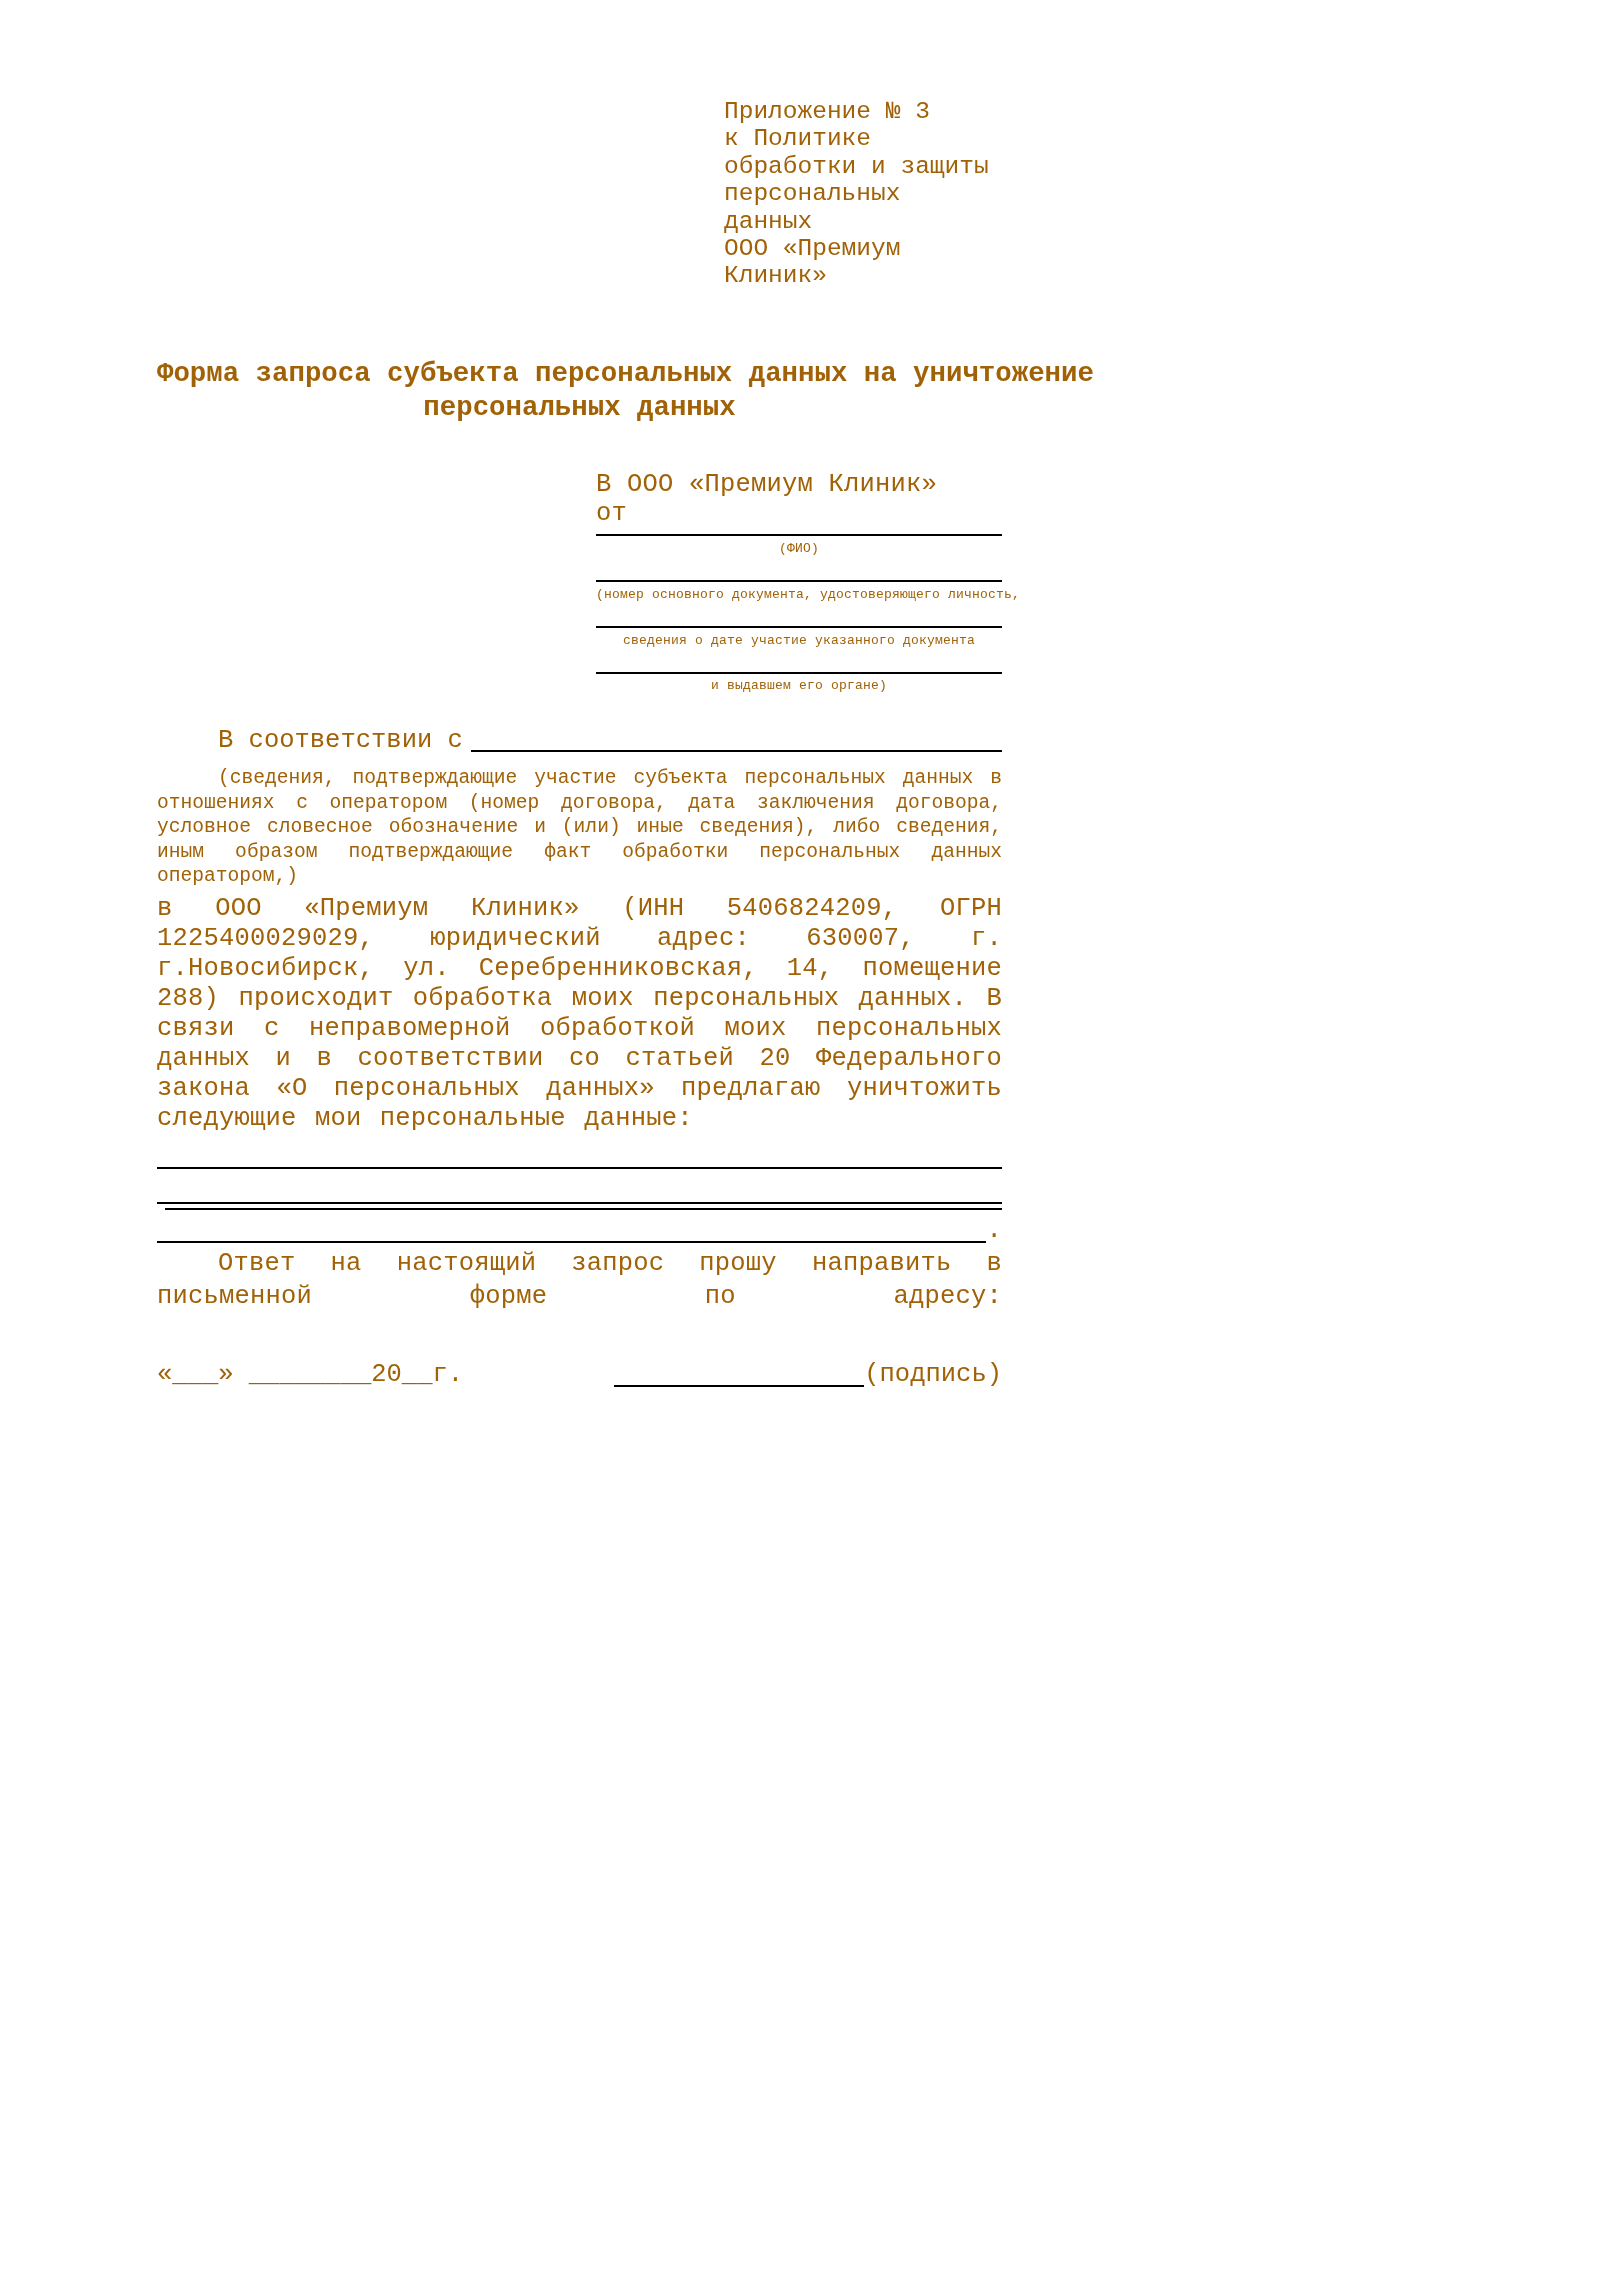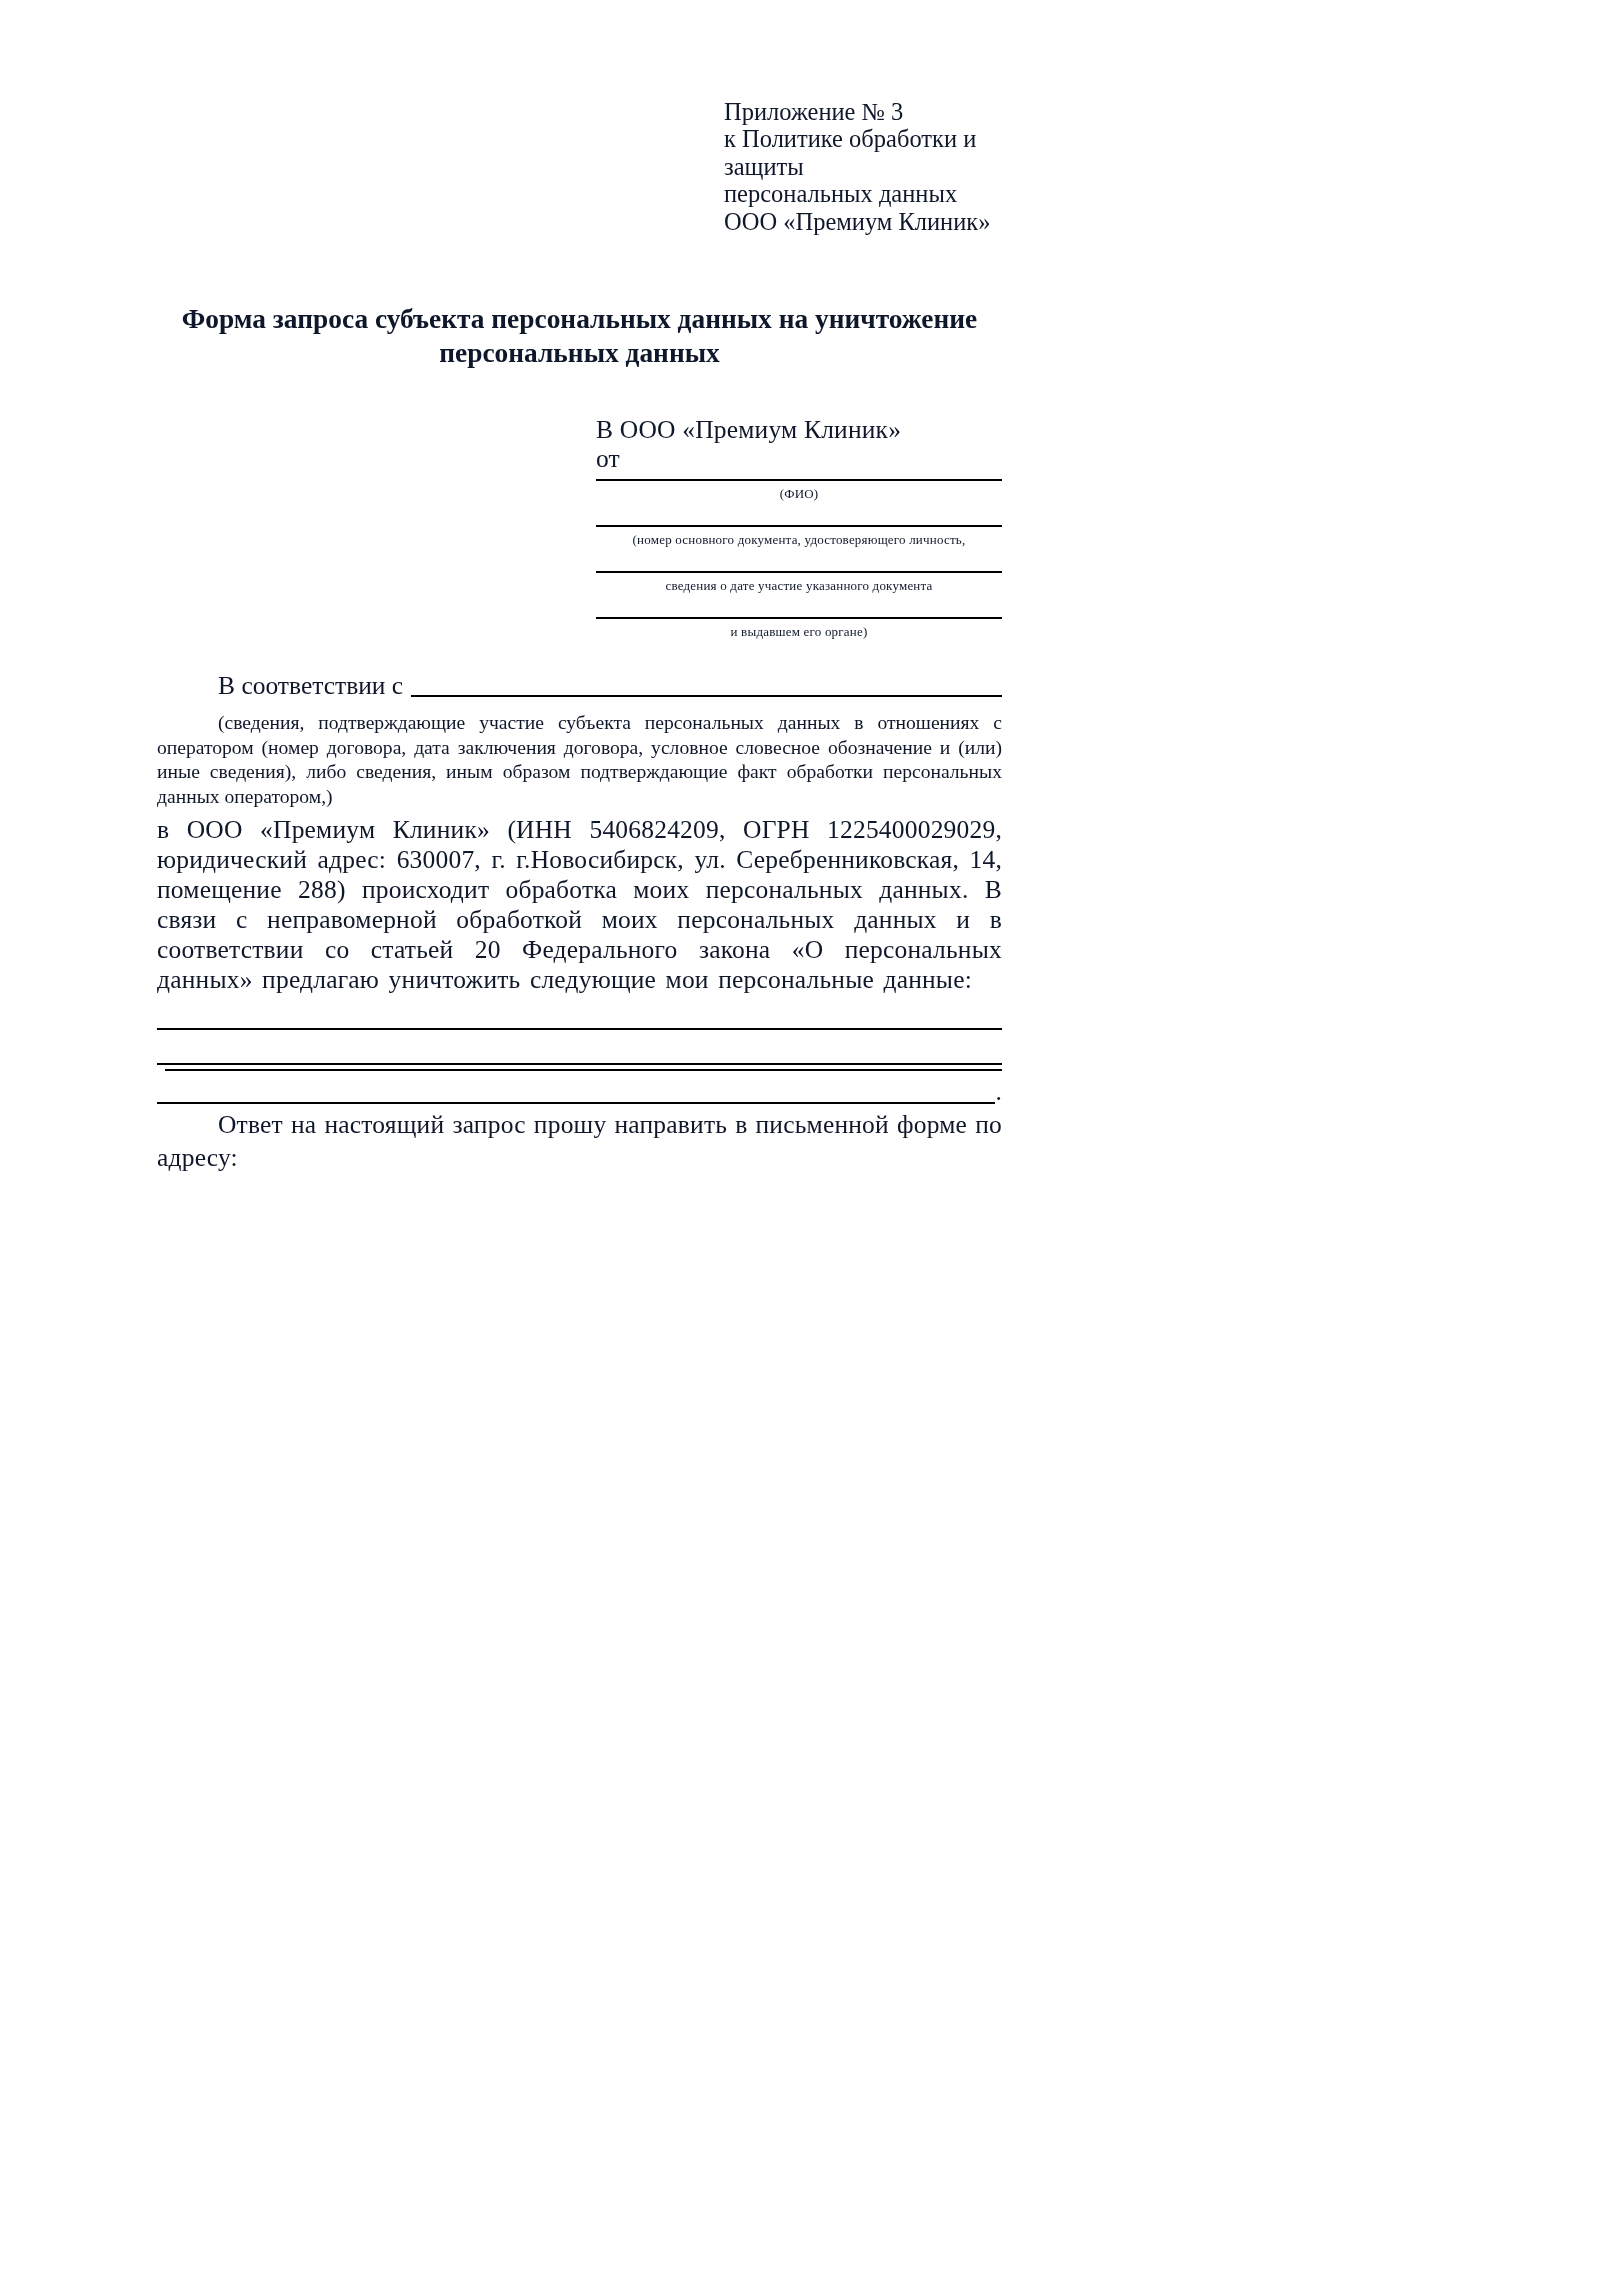--- a/index.html
+++ b/index.html
@@ -2,22 +2,22 @@
 <html><head>
 <meta charset="utf-8">
 <style>
   * { margin: 0; padding: 0; box-sizing: border-box; }
   html, body { background: #ffffff; }
   .page {
     position: relative;
     width: 1402px;
     height: 2294px;
     background: #ffffff;
-    color: #0f172a;
-    font-family: Liberation Serif, serif;
+    color: #a16207;
+    font-family: Liberation Mono, monospace;
     overflow: hidden;
   }
   .content {
     position: absolute;
     left: 157px;
     top: 0;
     width: 845px;
   }
   .header-block {
     margin-top: 98px;
@@ -181,16 +181,23 @@
     <div class="text-row reason-row">
       <div class="fill-line"></div>
     </div>
     <div class="text-row">
       <div class="fill-line" style="margin-left:0;"></div>
       <span class="period">.</span>
     </div>
 
     <div class="answer-line1">Ответ на настоящий запрос прошу направить в письменной форме по адресу:</div>
 
+    <div class="footer-row">
+      <span class="date-part">«___» ________20__г.</span>
+      <div class="sig-group">
+        <div class="sig-line"></div>
+        <span class="sig-caption">(подпись)</span>
+      </div>
+    </div>
 
   </div>
 </div>
 
 
 </body></html>

